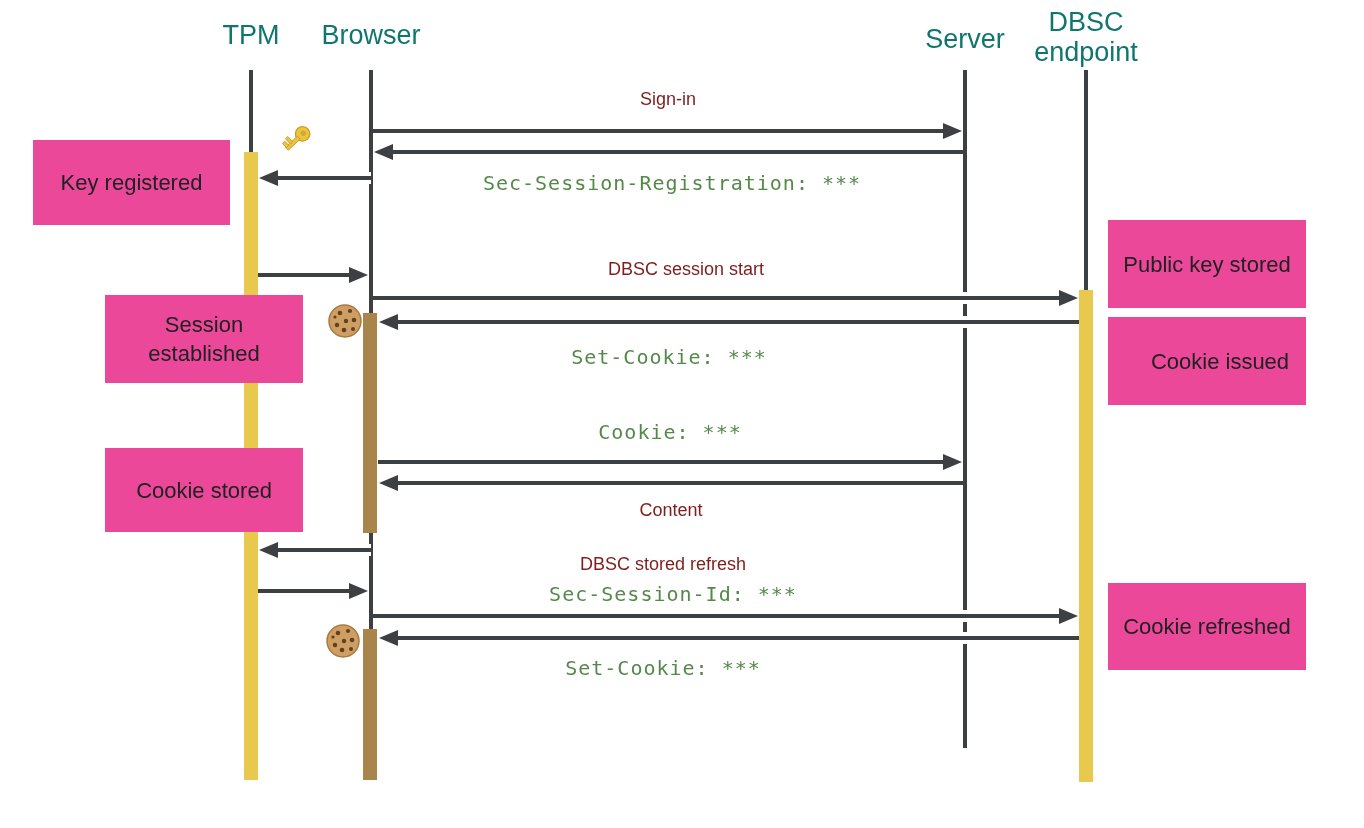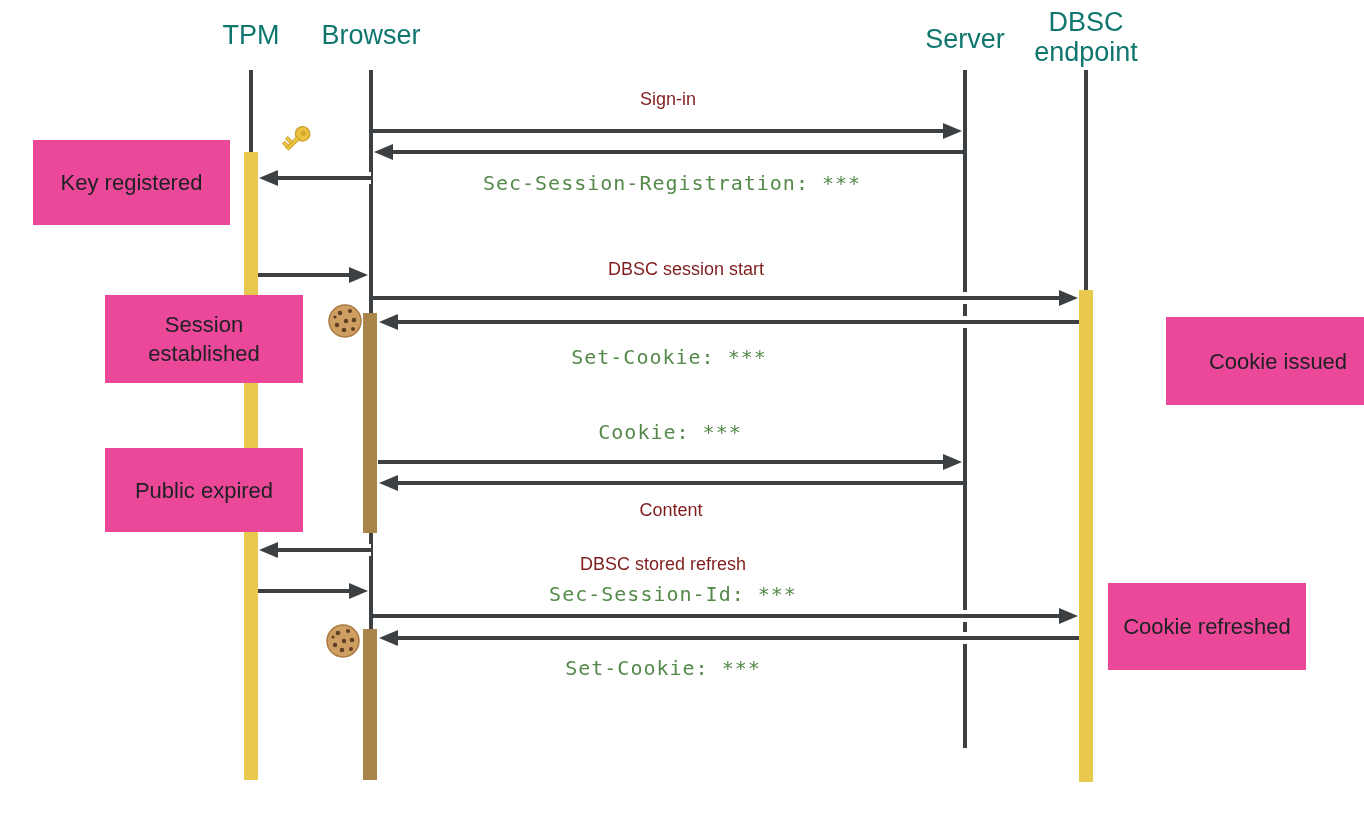--- a/index.html
+++ b/index.html
@@ -65,23 +65,26 @@
   <div class="bar brown" style="left:363px;top:629px;height:151px;"></div>
   <div class="bar yellow" style="left:1079px;top:290px;height:492px;"></div>
 
   <div class="note" style="left:33px;top:140px;width:197px;height:85px;">
       <span>Key registered</span>
     </div>
   <div class="note" style="left:105px;top:295px;width:198px;height:88px;">
       <span>Session established</span>
     </div>
   <div class="note" style="left:105px;top:448px;width:198px;height:84px;">
-      <span>Public expired</span>
+      <span>Cookie stored</span>
     </div>
-  <div class="note" style="left:1166px;top:317px;width:198px;height:88px;padding-left:40px;">
+  <div class="note" style="left:1108px;top:220px;width:198px;height:88px;">
+      <span>Public key stored</span>
+    </div>
+  <div class="note" style="left:1108px;top:317px;width:198px;height:88px;padding-left:40px;">
       <span>Cookie issued</span>
     </div>
   <div class="note" style="left:1108px;top:583px;width:198px;height:87px;">
       <span>Cookie refreshed</span>
     </div>
 
   <div class="line" style="left:373px;top:129px;width:573px;"></div>
   <div class="headR" style="left:943px;top:123px;"></div>
 
   <div class="line" style="left:390px;top:150px;width:573px;"></div>

